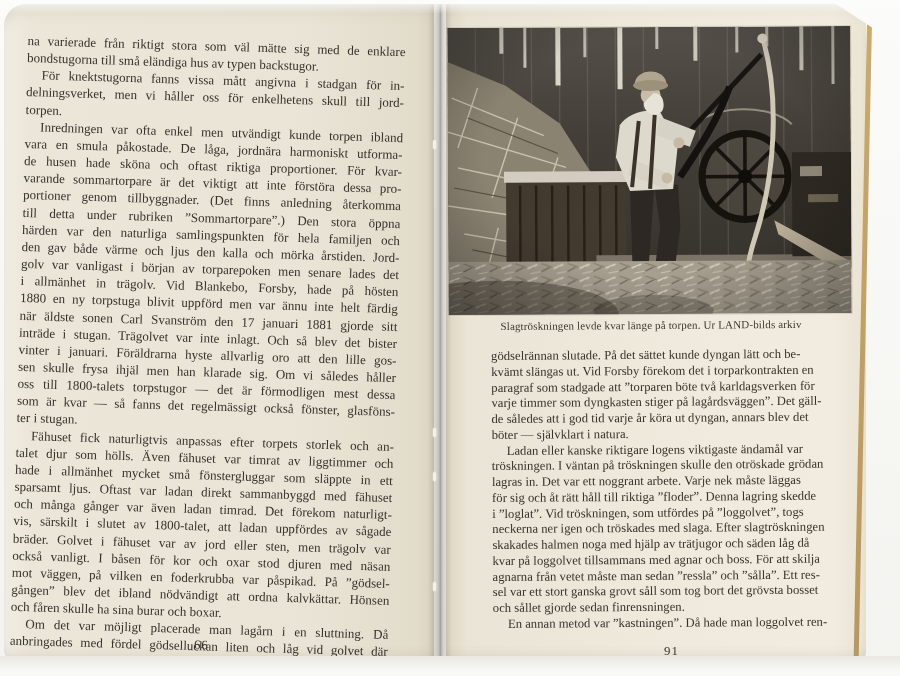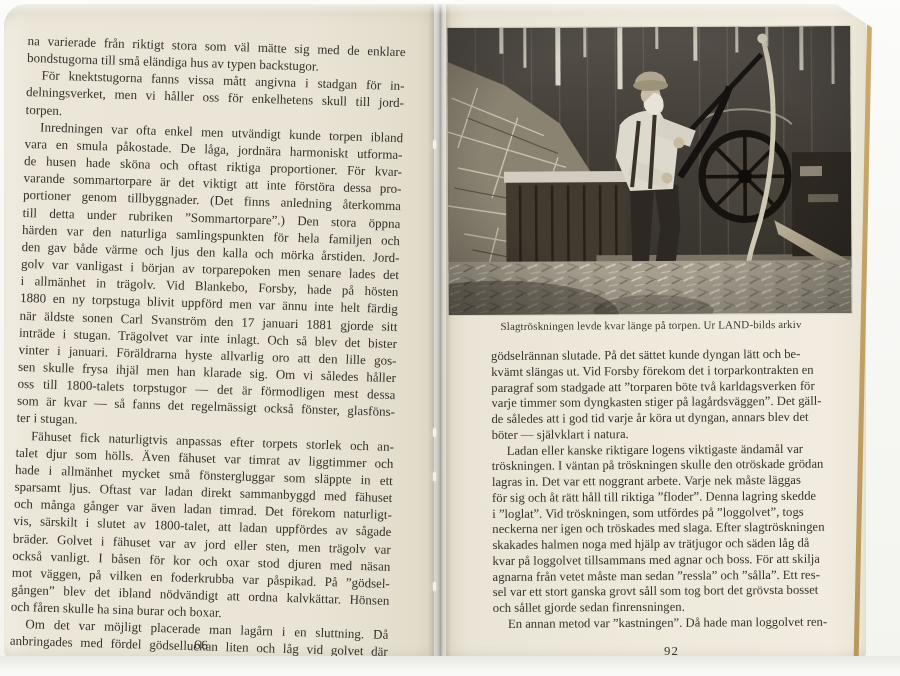--- a/index.html
+++ b/index.html
@@ -281,20 +281,20 @@
       <div class="line">för sig och åt rätt håll till riktiga ”floder”. Denna lagring skedde</div>
       <div class="line">i ”loglat”. Vid tröskningen, som utfördes på ”loggolvet”, togs</div>
       <div class="line">neckerna ner igen och tröskades med slaga. Efter slagtröskningen</div>
       <div class="line">skakades halmen noga med hjälp av trätjugor och säden låg då</div>
       <div class="line">kvar på loggolvet tillsammans med agnar och boss. För att skilja</div>
       <div class="line">agnarna från vetet måste man sedan ”ressla” och ”sålla”. Ett res-</div>
       <div class="line">sel var ett stort ganska grovt såll som tog bort det grövsta bosset</div>
       <div class="line para-end">och sållet gjorde sedan finrensningen.</div>
       <div class="line indent">En annan metod var ”kastningen”. Då hade man loggolvet ren-</div>
     </div>
-  <div class="page-num page-num-right">92</div>
+  <div class="page-num page-num-right">91</div>
 
   <div class="page-edge"></div>
 </div>
 
 <div class="corner-wedge-tr"></div>
 <div class="top-sheen"></div>
 <div class="bottom-shade"></div>
 
 </body></html>

